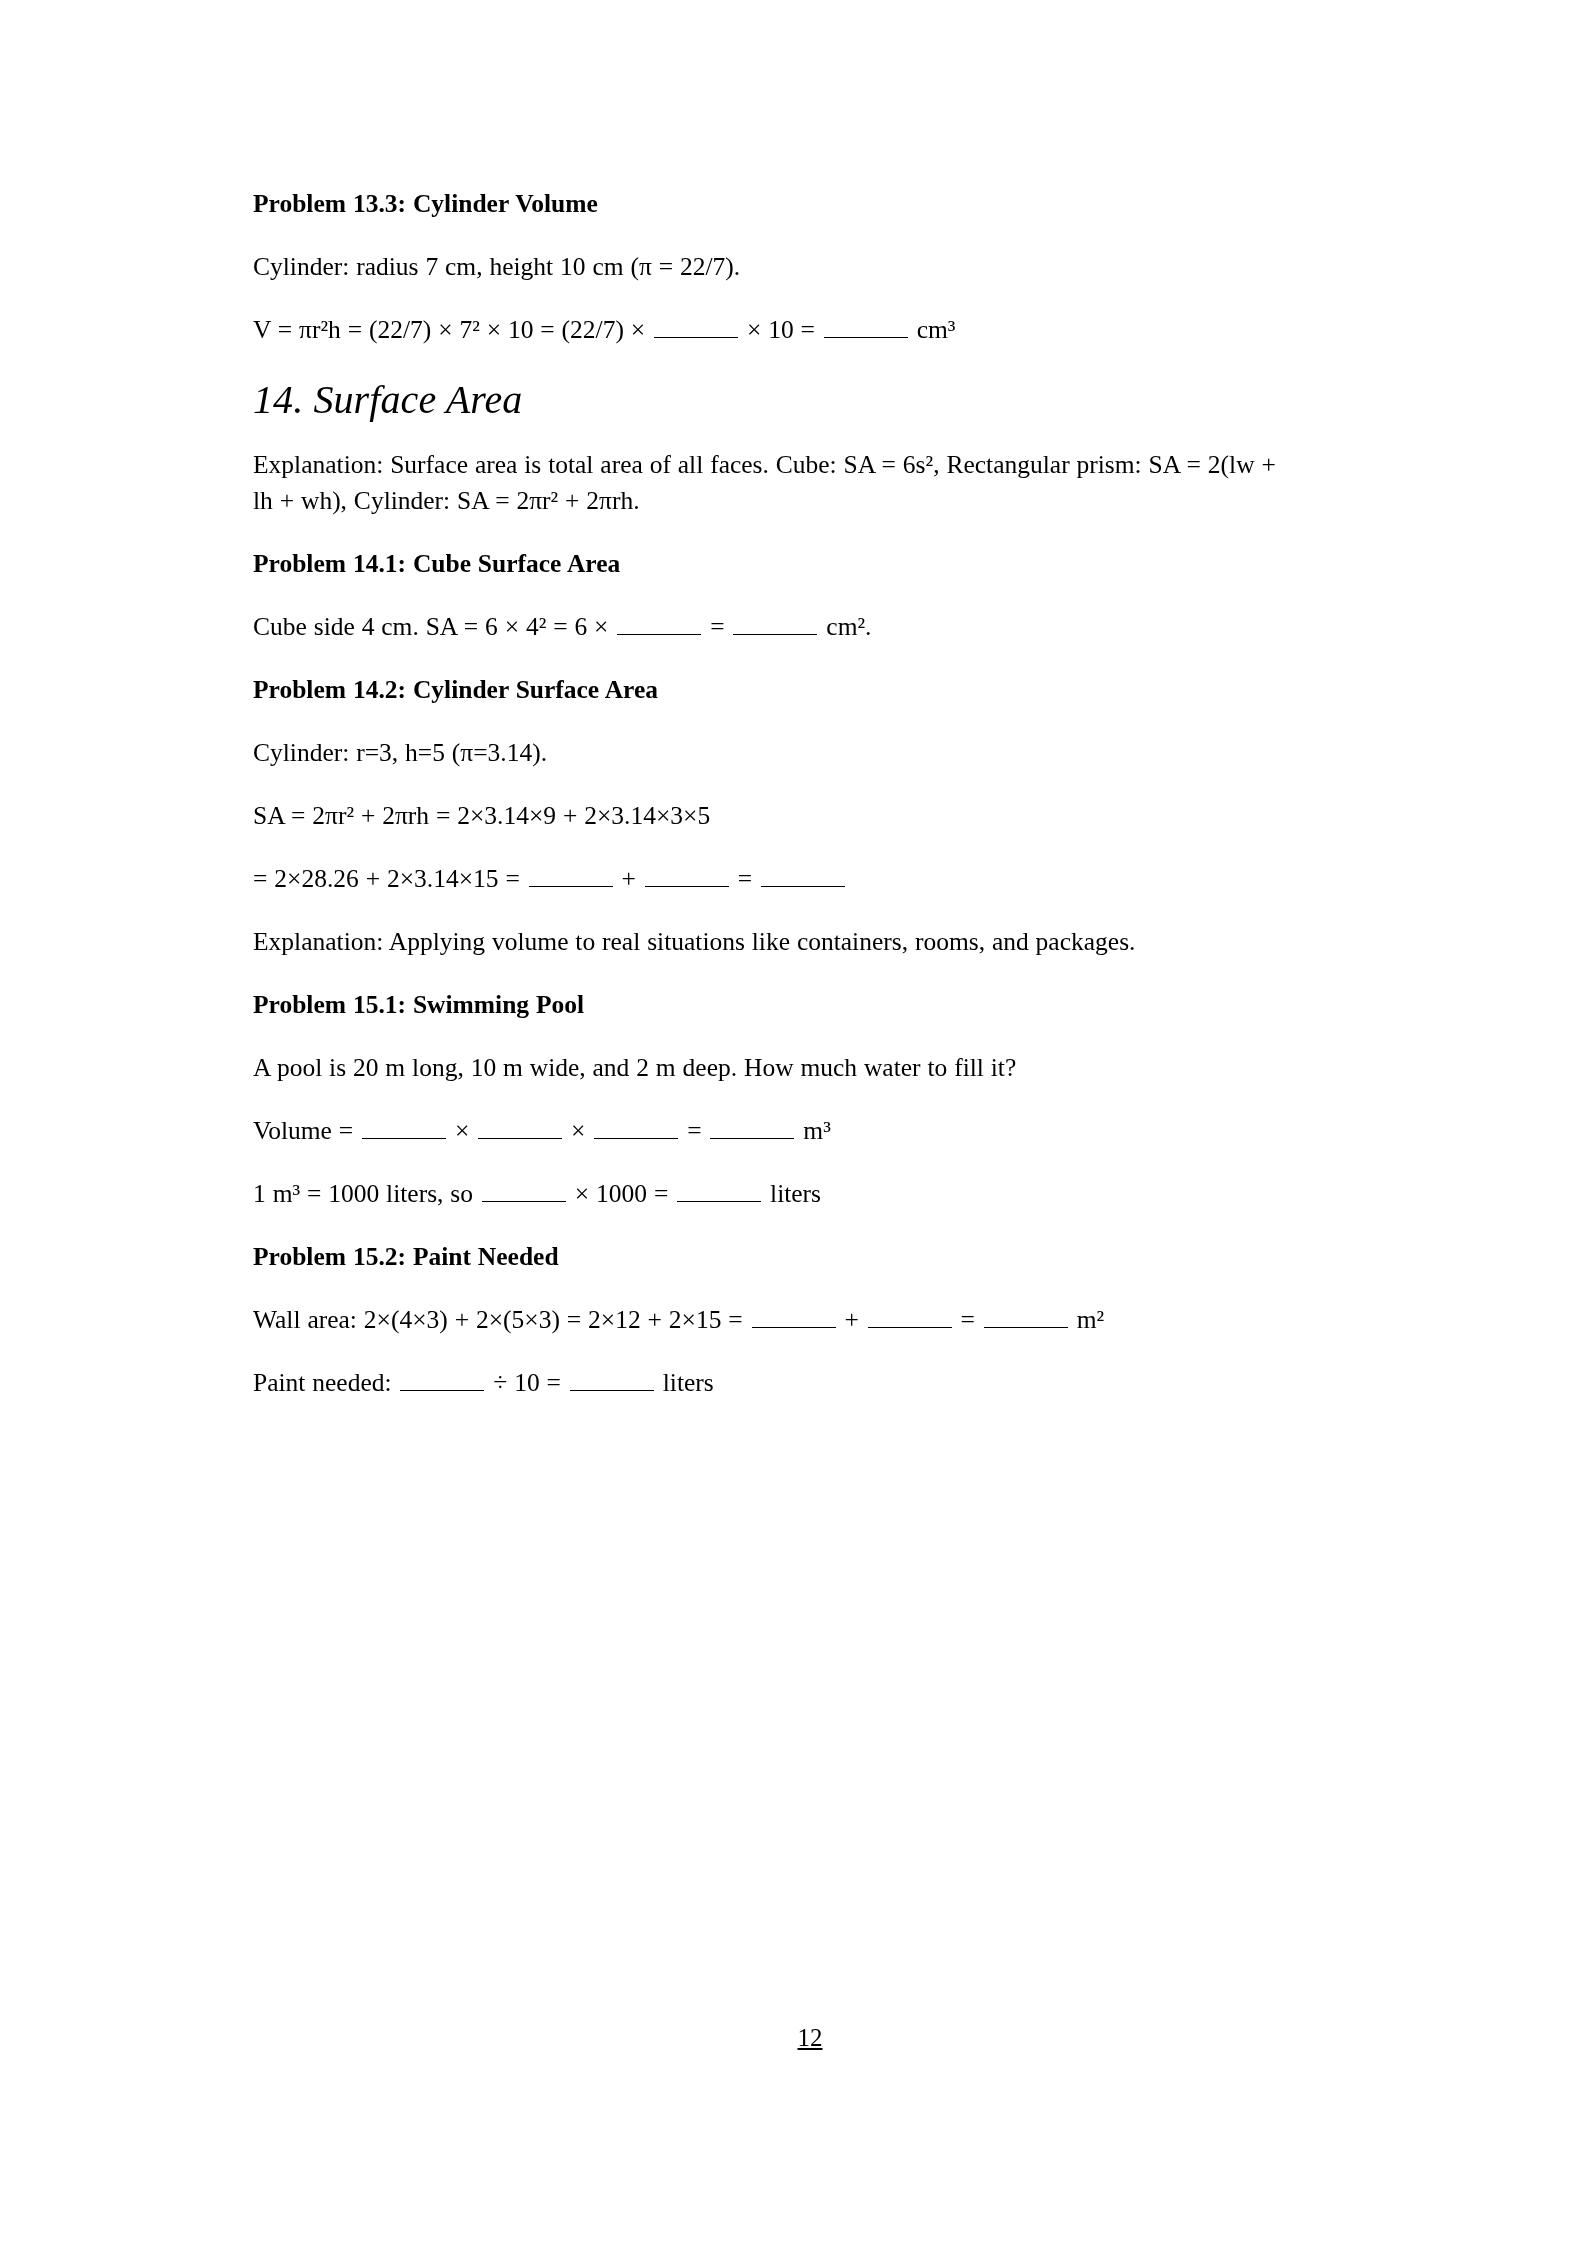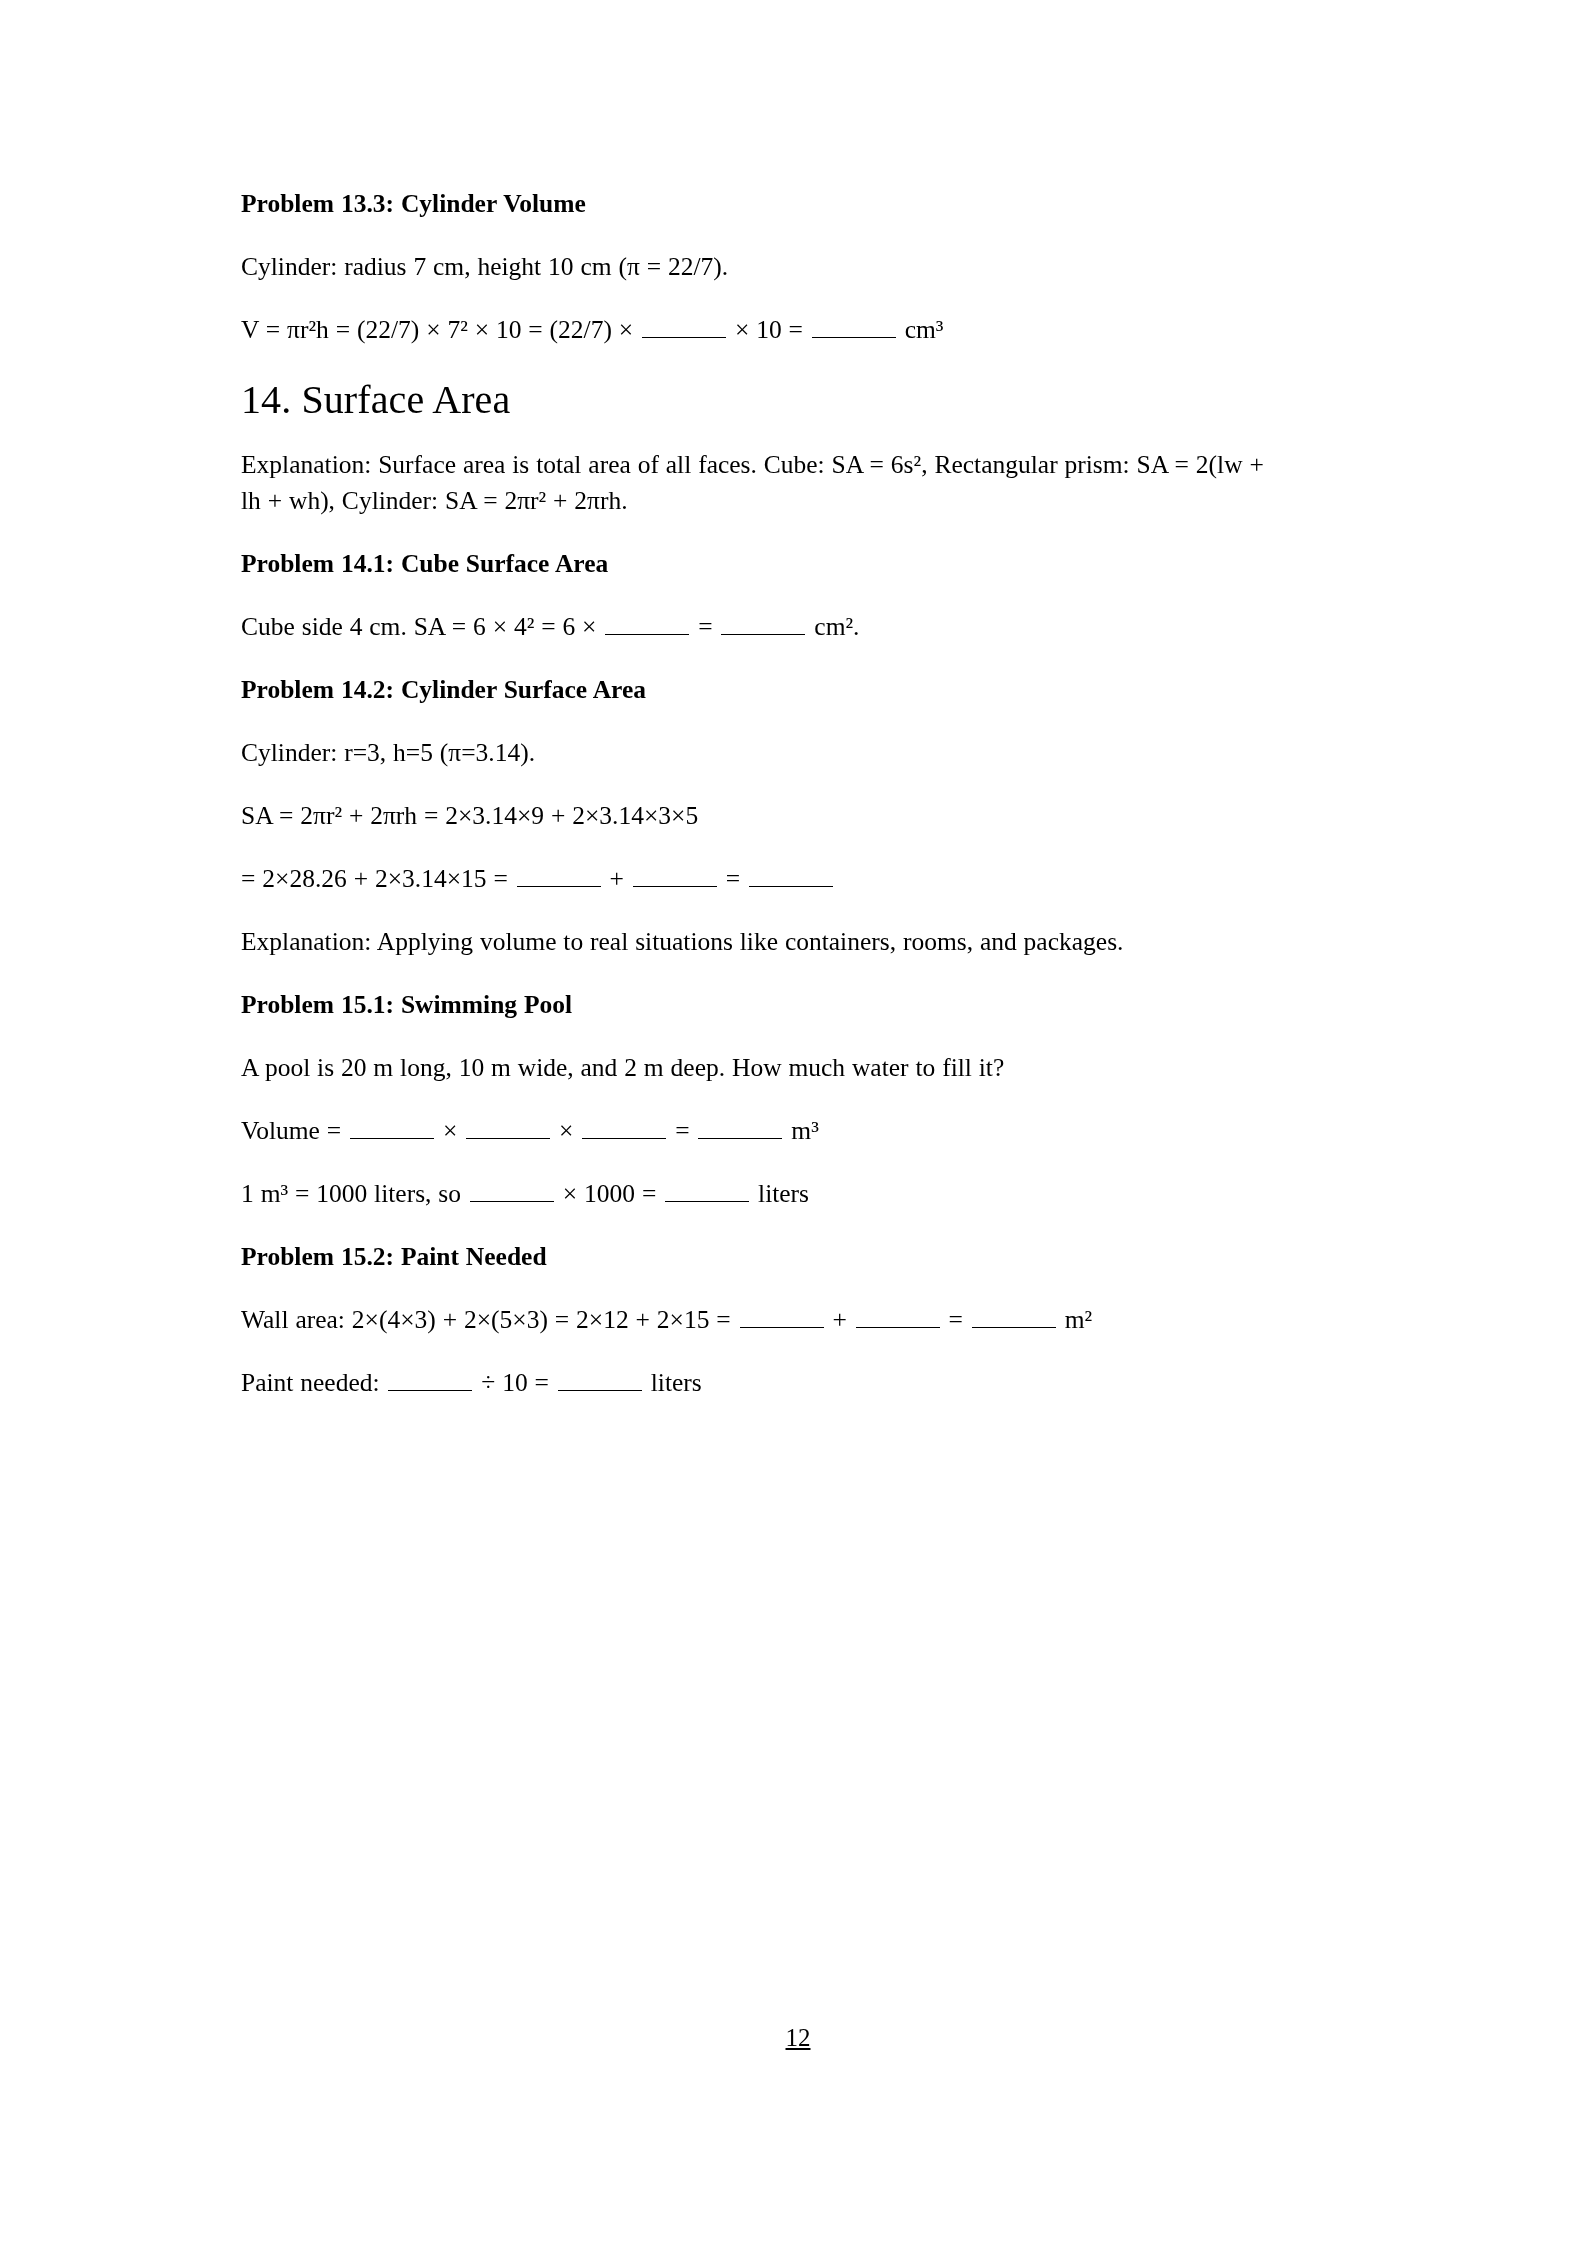--- a/index.html
+++ b/index.html
@@ -10,21 +10,21 @@
   body {
     width: 1588px;
     height: 2245px;
     font-family: "Liberation Serif", "DejaVu Serif", serif;
     color: #000000;
     position: relative;
     overflow: hidden;
   }
   .page {
     position: absolute;
-    left: 4px;
+    left: 16px;
     top: 0;
     width: 1352px;
     height: 2245px;
     background: #ffffff;
   }
   .content {
     position: absolute;
     left: 237px;
     top: 186px;
     width: 1036px;
@@ -41,20 +41,21 @@
   }
   .lead {
     font-weight: normal;
   }
   h2.section {
     font-size: 40px;
     font-weight: normal;
     line-height: 50px;
     margin: 18px 0 22px 0;
     letter-spacing: 0.1px;
+    font-style: italic;
   }
   .blank {
     display: inline-block;
     border-bottom: 1.6px solid #000;
     width: 84px;
     height: 0.85em;
     vertical-align: baseline;
     margin: 0 2px;
   }
   .pagenum {

